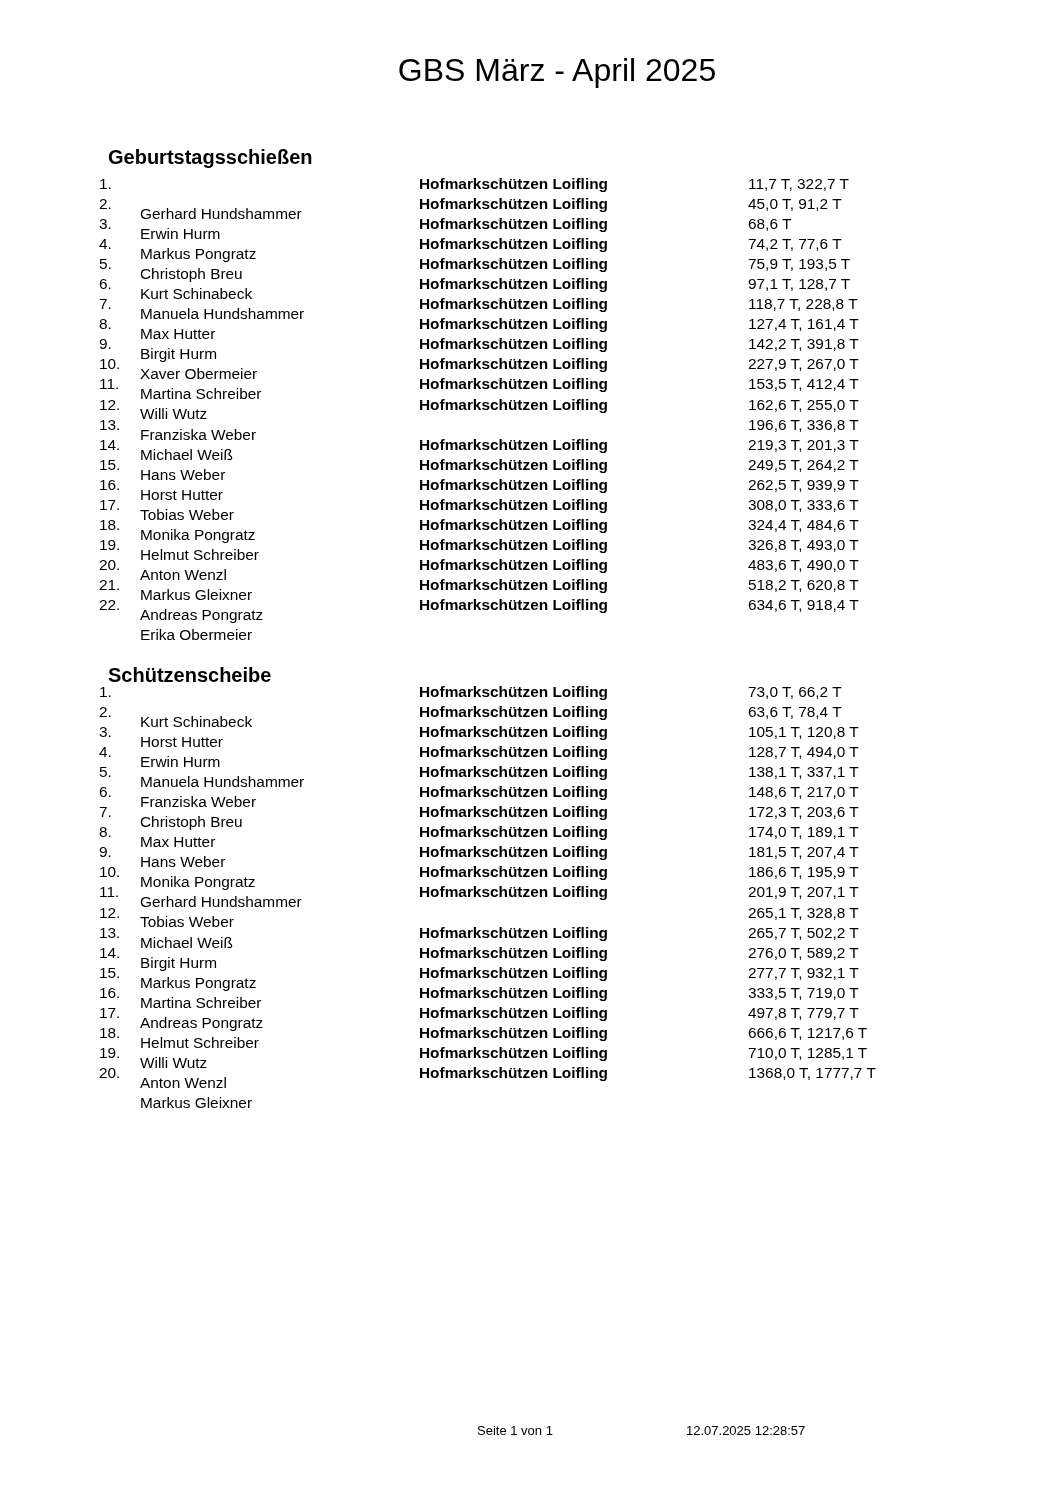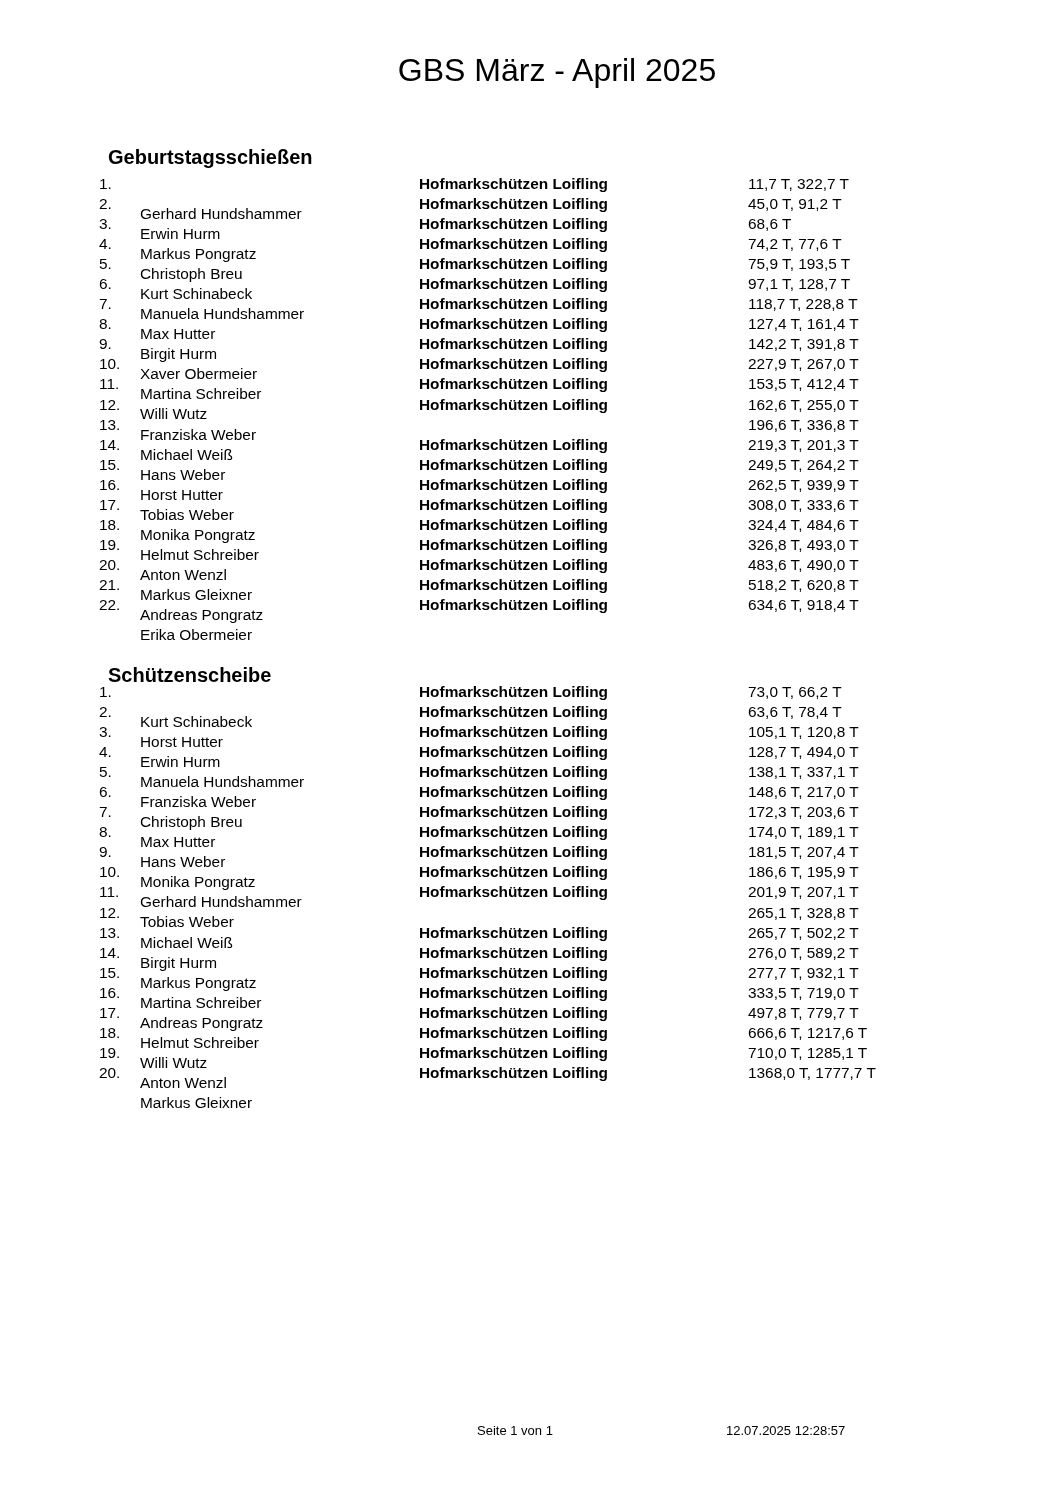--- a/index.html
+++ b/index.html
@@ -63,21 +63,21 @@
   .cell.club   { left: 419px; font-weight: bold; }
   .cell.result { left: 748px; }
   .footer-page, .footer-time {
     position: absolute;
     top: 1423px;
     font-size: 13px;
     line-height: 16px;
     white-space: nowrap;
   }
   .footer-page { left: 477px; }
-  .footer-time { left: 726px; }
+  .footer-time { left: 686px; }
 </style>
 </head>
 <body>
 
 <div class="page">
   <h1 class="title">GBS März - April 2025</h1>
 
   <div>
   <section class="section">
     <h2 class="heading">Geburtstagsschießen</h2>

